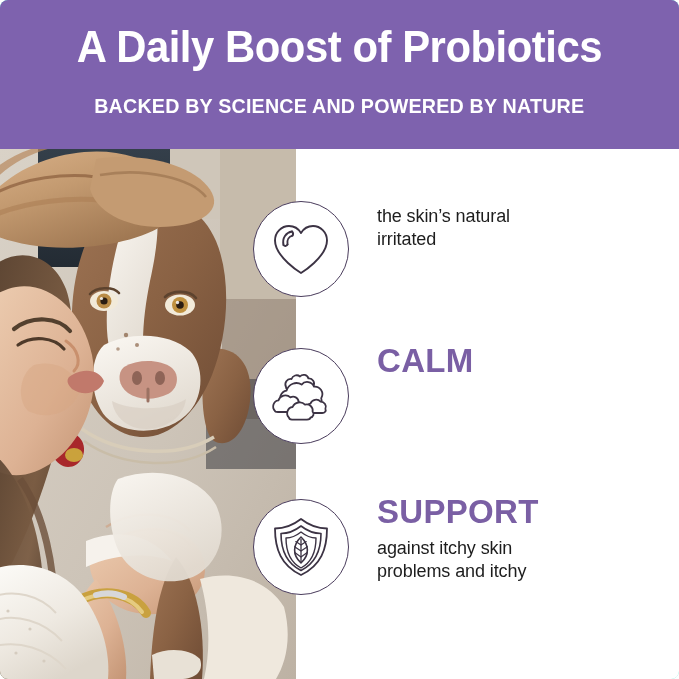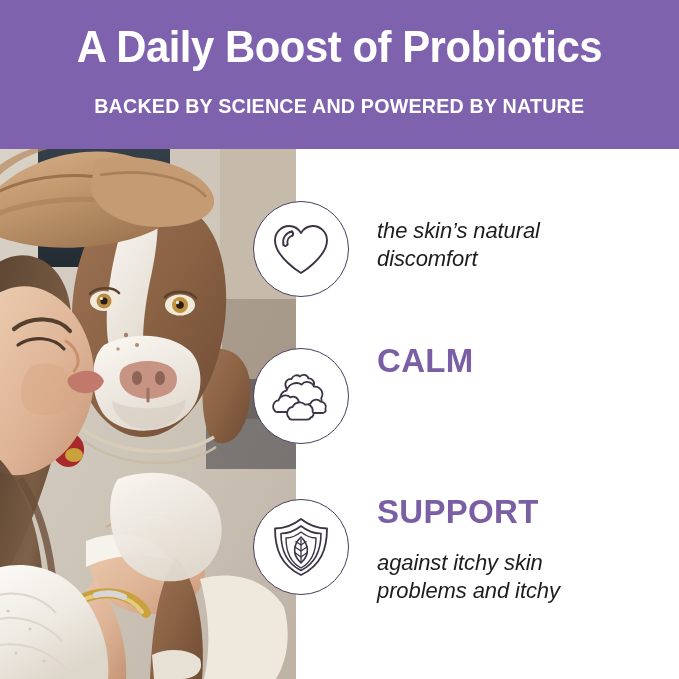--- a/index.html
+++ b/index.html
@@ -7,20 +7,21 @@
     width:679px;height:679px;
     background:#ffffff;
     font-family:"Liberation Sans", sans-serif;
     overflow:hidden;
   }
   .poster{
     position:relative;
     width:679px;height:679px;
     background:#5eead4;
     overflow:hidden;
+    border-radius:8px;
   }
 
   
   .header{
     position:absolute;left:0;top:0;
     width:679px;height:149px;
     background:#7e62ae;
     z-index:6;
     display:flex;flex-direction:column;
     align-items:center;justify-content:flex-start;
@@ -102,28 +103,27 @@
     margin:0;
     color:#7a5fa4;
     font-family:"Liberation Sans", sans-serif;
     font-weight:bold;
     font-size:33px;
     line-height:1.02;
     letter-spacing:0.3px;
     white-space:nowrap;
   }
   .feature-desc{
-    margin:20px 0 0 0;
+    margin:8px 0 0 0;
     color:#1d1d1d;
     font-family:"Liberation Sans", sans-serif;
     font-weight:normal;
-    font-size:22px;
+    font-size:18px;
     line-height:1.28;
     letter-spacing:-0.1px;
-    font-style:italic;
   }
   .feature-desc span{display:block;white-space:nowrap;}
 </style>
 </head>
 <body>
 
 <div class="poster">
 
   <div class="header">
     <h1 class="headline">A Daily Boost of Probiotics</h1>
@@ -297,21 +297,21 @@
           <path d="M36 60 C36 60 10 44 10 27.5 C10 19 16.6 13 24 13 C29.4 13 33.6 16 36 20 C38.4 16 42.6 13 48 13 C55.4 13 62 19 62 27.5 C62 44 36 60 36 60 Z" fill="none" stroke="#3c3344" stroke-width="1.9" stroke-linejoin="round"></path>
           <path d="M18.5 32 C17 25 21 19.5 27 18.5" fill="none" stroke="#3c3344" stroke-width="1.9" stroke-linecap="round"></path>
           <path d="M22.5 31.5 C21.6 27 24 23.6 27.5 22.6" fill="none" stroke="#3c3344" stroke-width="1.9" stroke-linecap="round"></path>
           <path d="M18.5 32 C19.6 33.4 21.4 33.3 22.5 31.5" fill="none" stroke="#3c3344" stroke-width="1.9" stroke-linecap="round"></path>
           <path d="M27 18.5 C28.2 19.8 28.4 21.4 27.5 22.6" fill="none" stroke="#3c3344" stroke-width="1.9" stroke-linecap="round"></path>
         </svg>
       </div>
       <div class="feature-text">
         <p class="feature-desc">
           <span>the skin’s natural</span>
-          <span>discomfort</span>
+          <span>irritated</span>
         </p>
       </div>
     </div>
 
     <div class="feature feature-2">
       <div class="icon-badge">
         <svg width="74" height="74" viewBox="0 0 74 74">
 
           <path d="M22 28 C20 24 23 19.5 27.5 20 C28.8 16.5 33 15 36 17.5 C38.6 14.6 43.4 15.6 44.4 19.4 C48.6 19 51.4 23.4 49.4 27 C49.4 29.2 47.6 30.6 45.4 30.6 L25 30.6 C23.2 30.6 22 29.6 22 28 Z" fill="#ffffff" stroke="#3c3344" stroke-width="1.8" stroke-linejoin="round"></path>
 

